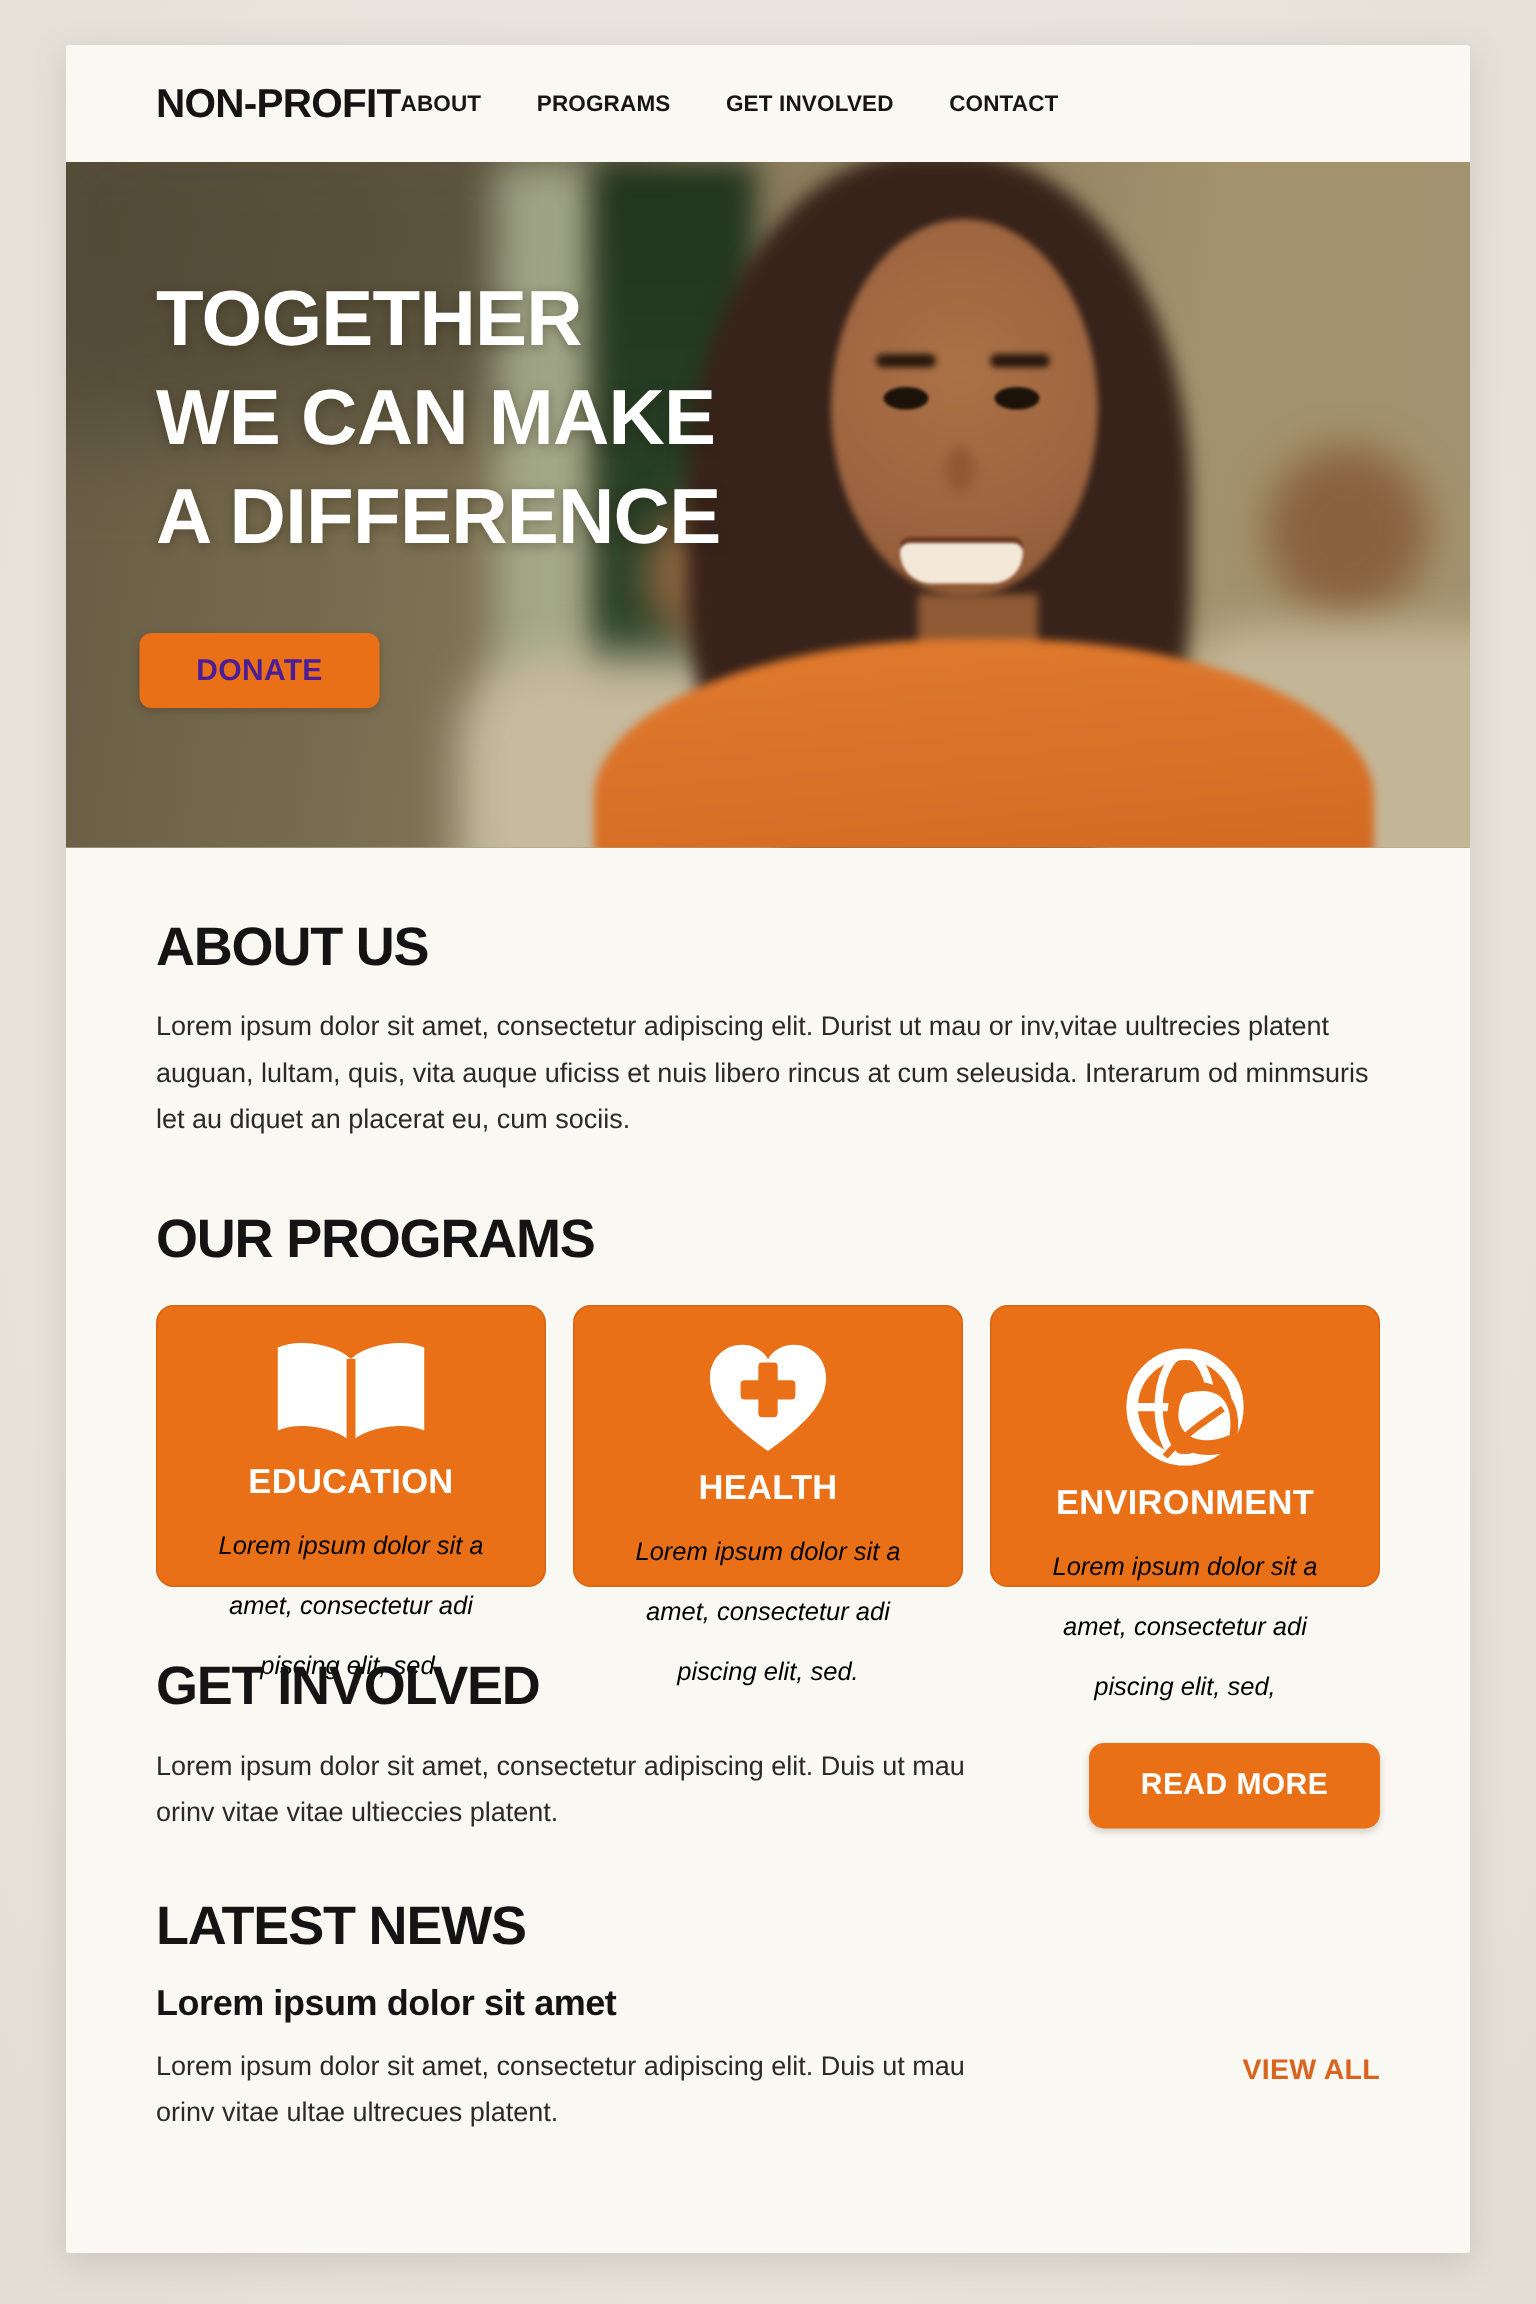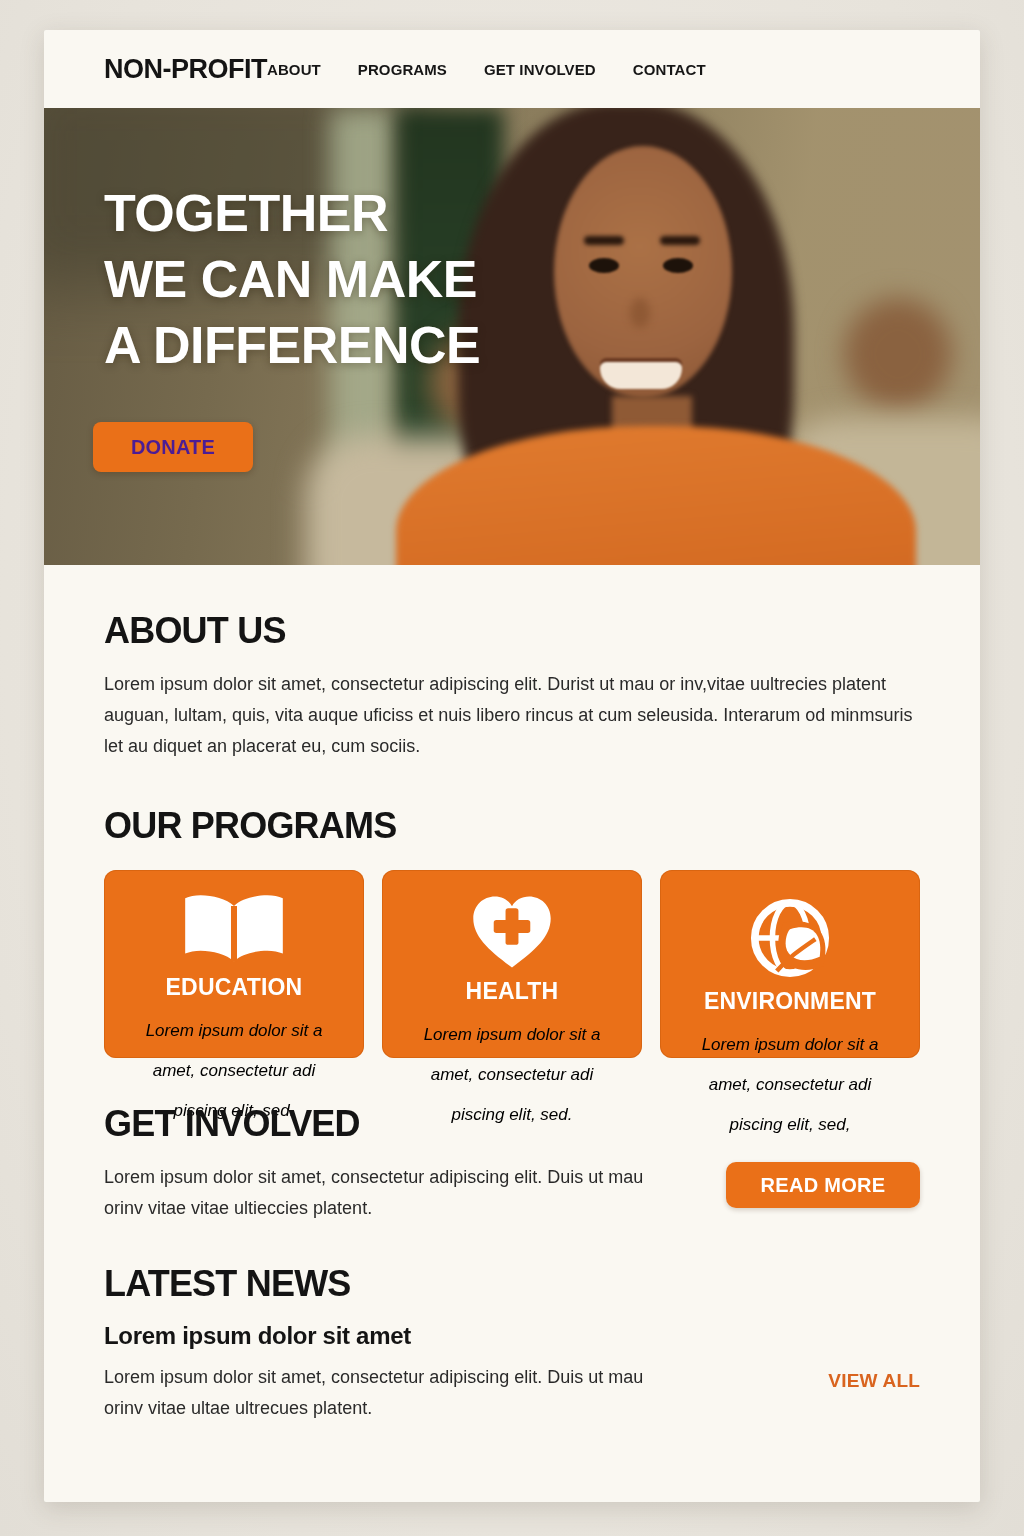--- a/index.html
+++ b/index.html
@@ -92,21 +92,21 @@
     box-shadow: inset 0 0 0 1px rgba(200,90,10,0.5);
     cursor: pointer;
   }
   .card-icon { height: 88px; display: flex; align-items: center; justify-content: center; }
   .card-title { color: #ffffff; font-size: 23px; font-weight: 700; letter-spacing: 0.2px; margin-top: 6px; }
   .card-body { color: #000000; font-size: 17px; line-height: 40px; text-align: center; margin-top: 10px; font-style: italic; }
 
   .involved { margin-top: 46px; }
   .involved-row { display: flex; justify-content: space-between; align-items: flex-start; margin-top: 18px; }
   .read-more-btn {
-    width: 194px; height: 46px; flex: 0 0 auto;
+    width: 194px; height: 57px; flex: 0 0 auto;
     background: #ea7018; border: none; border-radius: 10px;
     color: #fff; font-family: inherit; font-size: 20px; font-weight: 700; letter-spacing: 0.3px;
     display: flex; align-items: center; justify-content: center;
     cursor: pointer; box-shadow: 0 2px 5px rgba(60,30,0,0.2);
   }
 
   .news { margin-top: 40px; }
   .article-title { font-size: 24px; font-weight: 700; letter-spacing: -0.3px; color: #141414; margin-top: 18px; }
   .news-row { display: flex; justify-content: space-between; align-items: flex-start; margin-top: 12px; }
   .view-all-link { font-size: 19px; font-weight: 700; color: #d9641f; letter-spacing: 0.2px; margin-top: 8px; cursor: pointer; text-decoration: none; }

